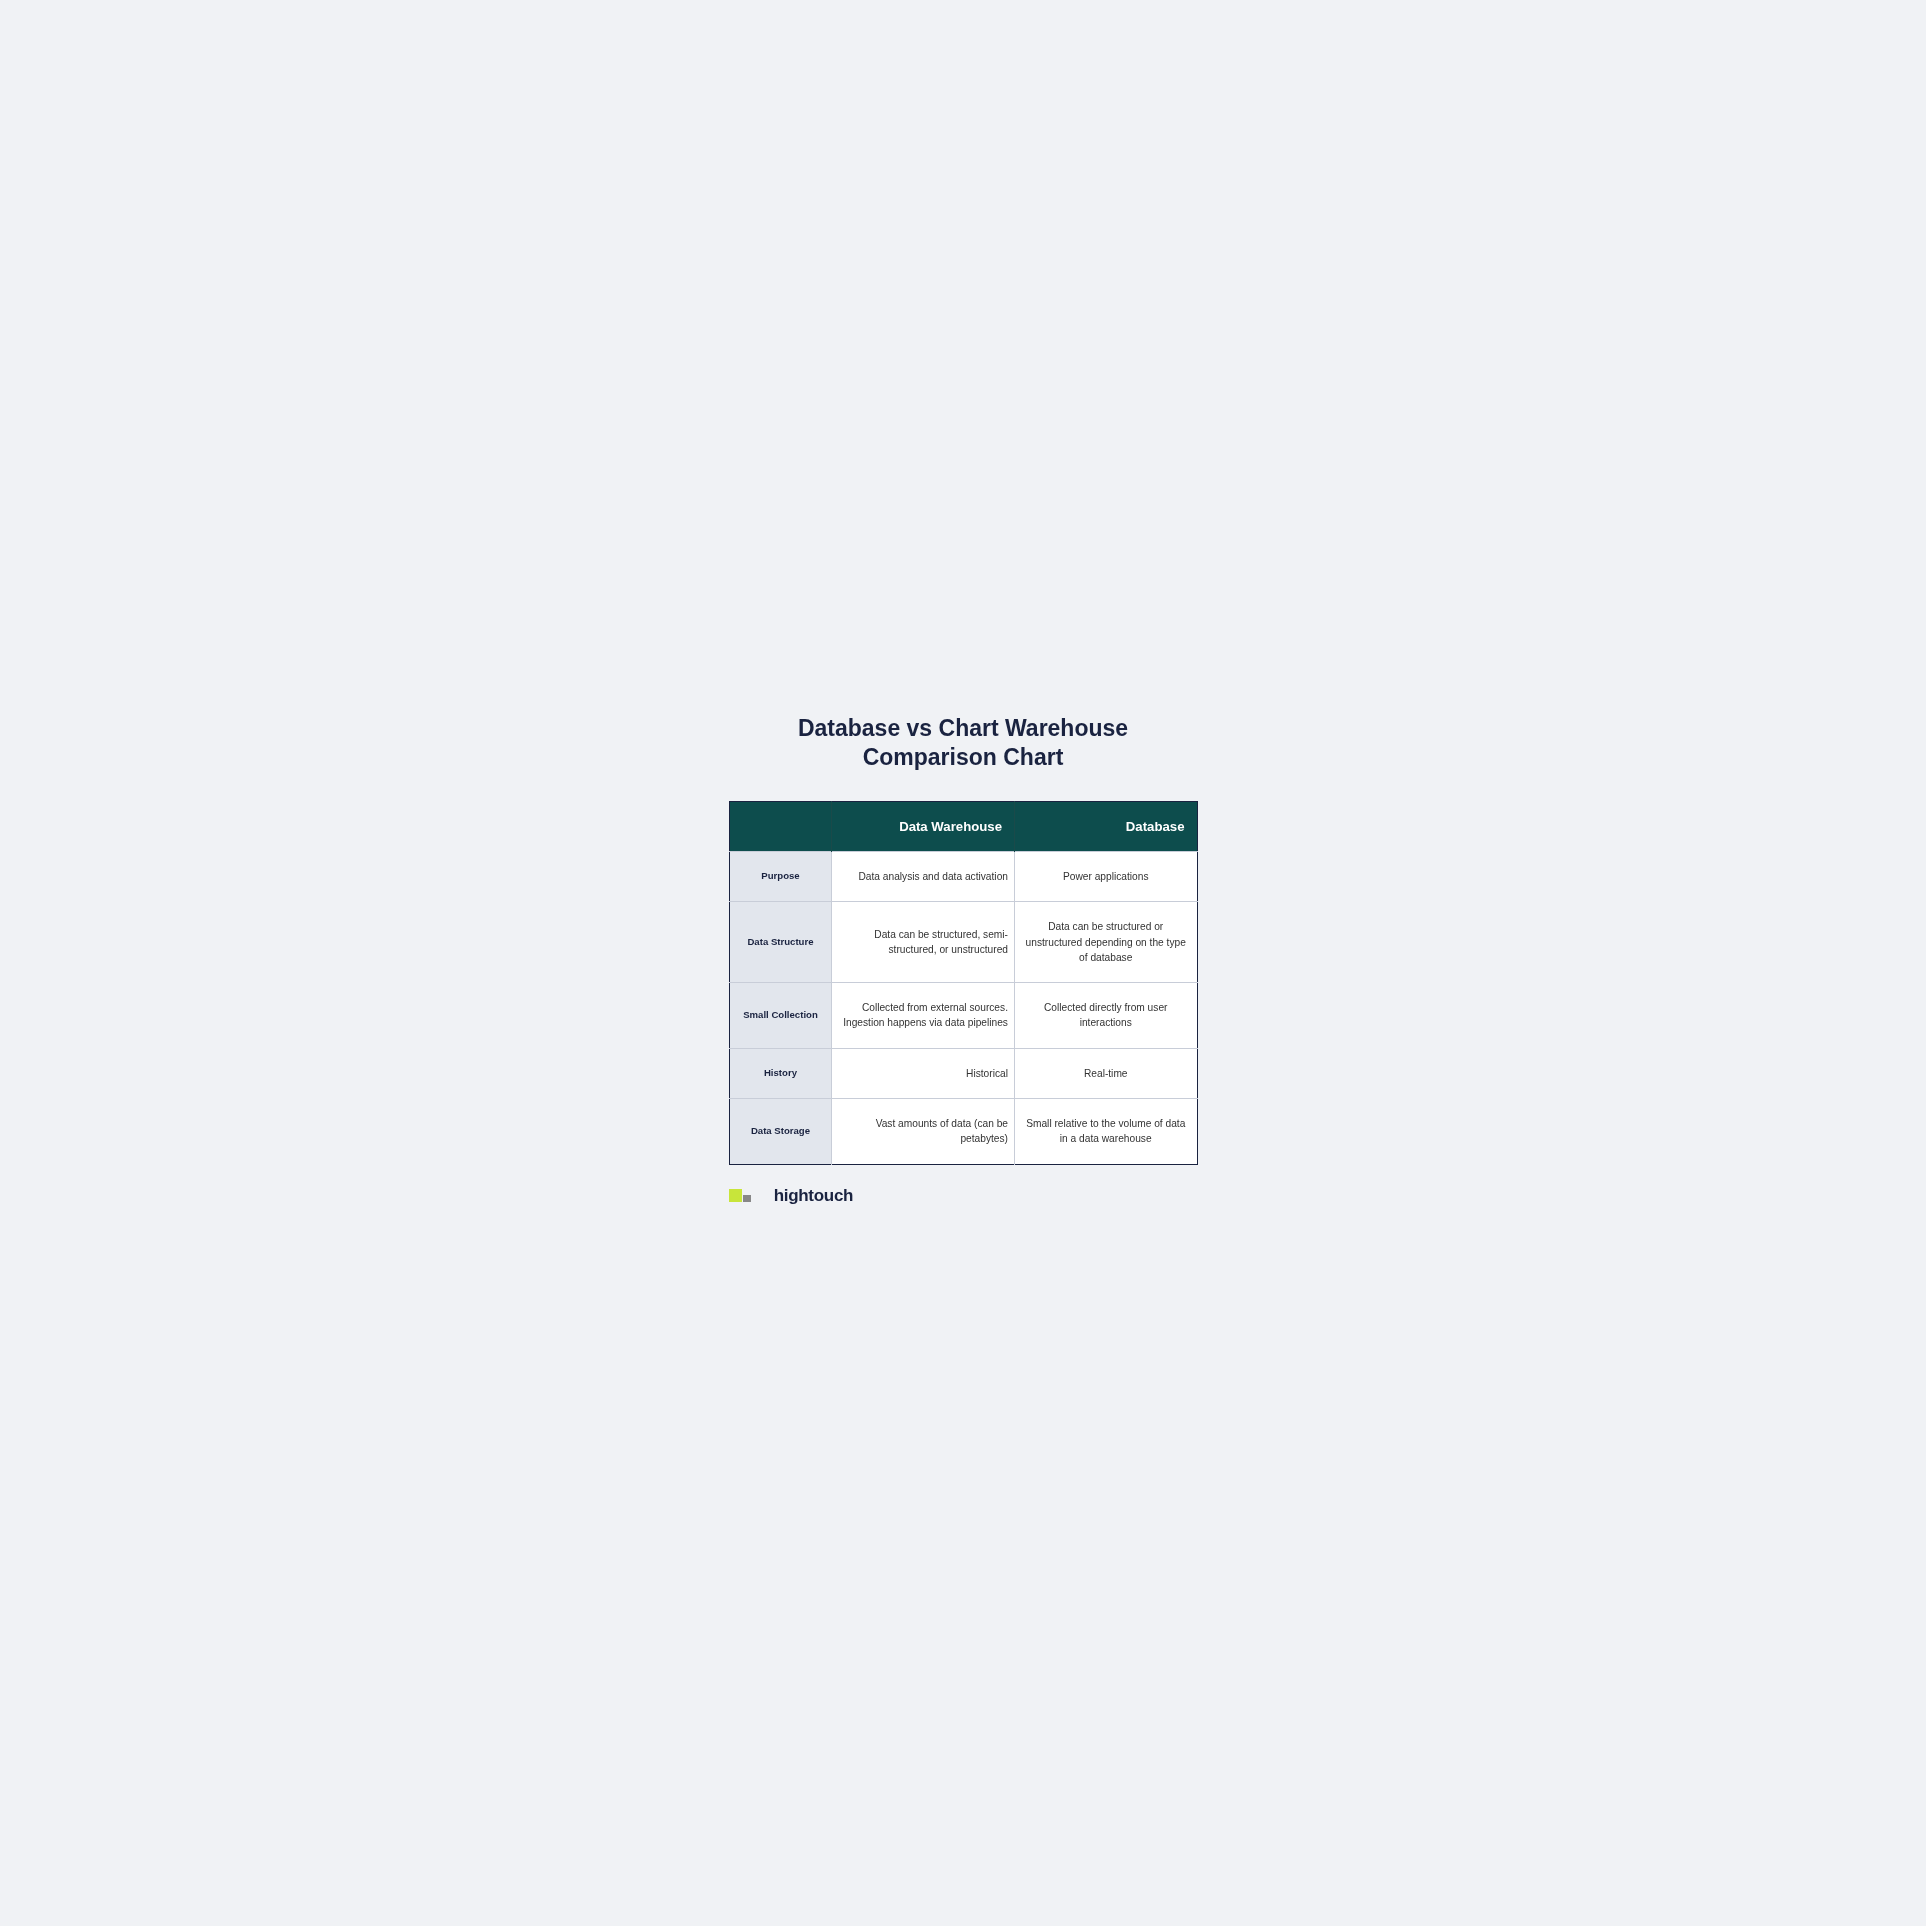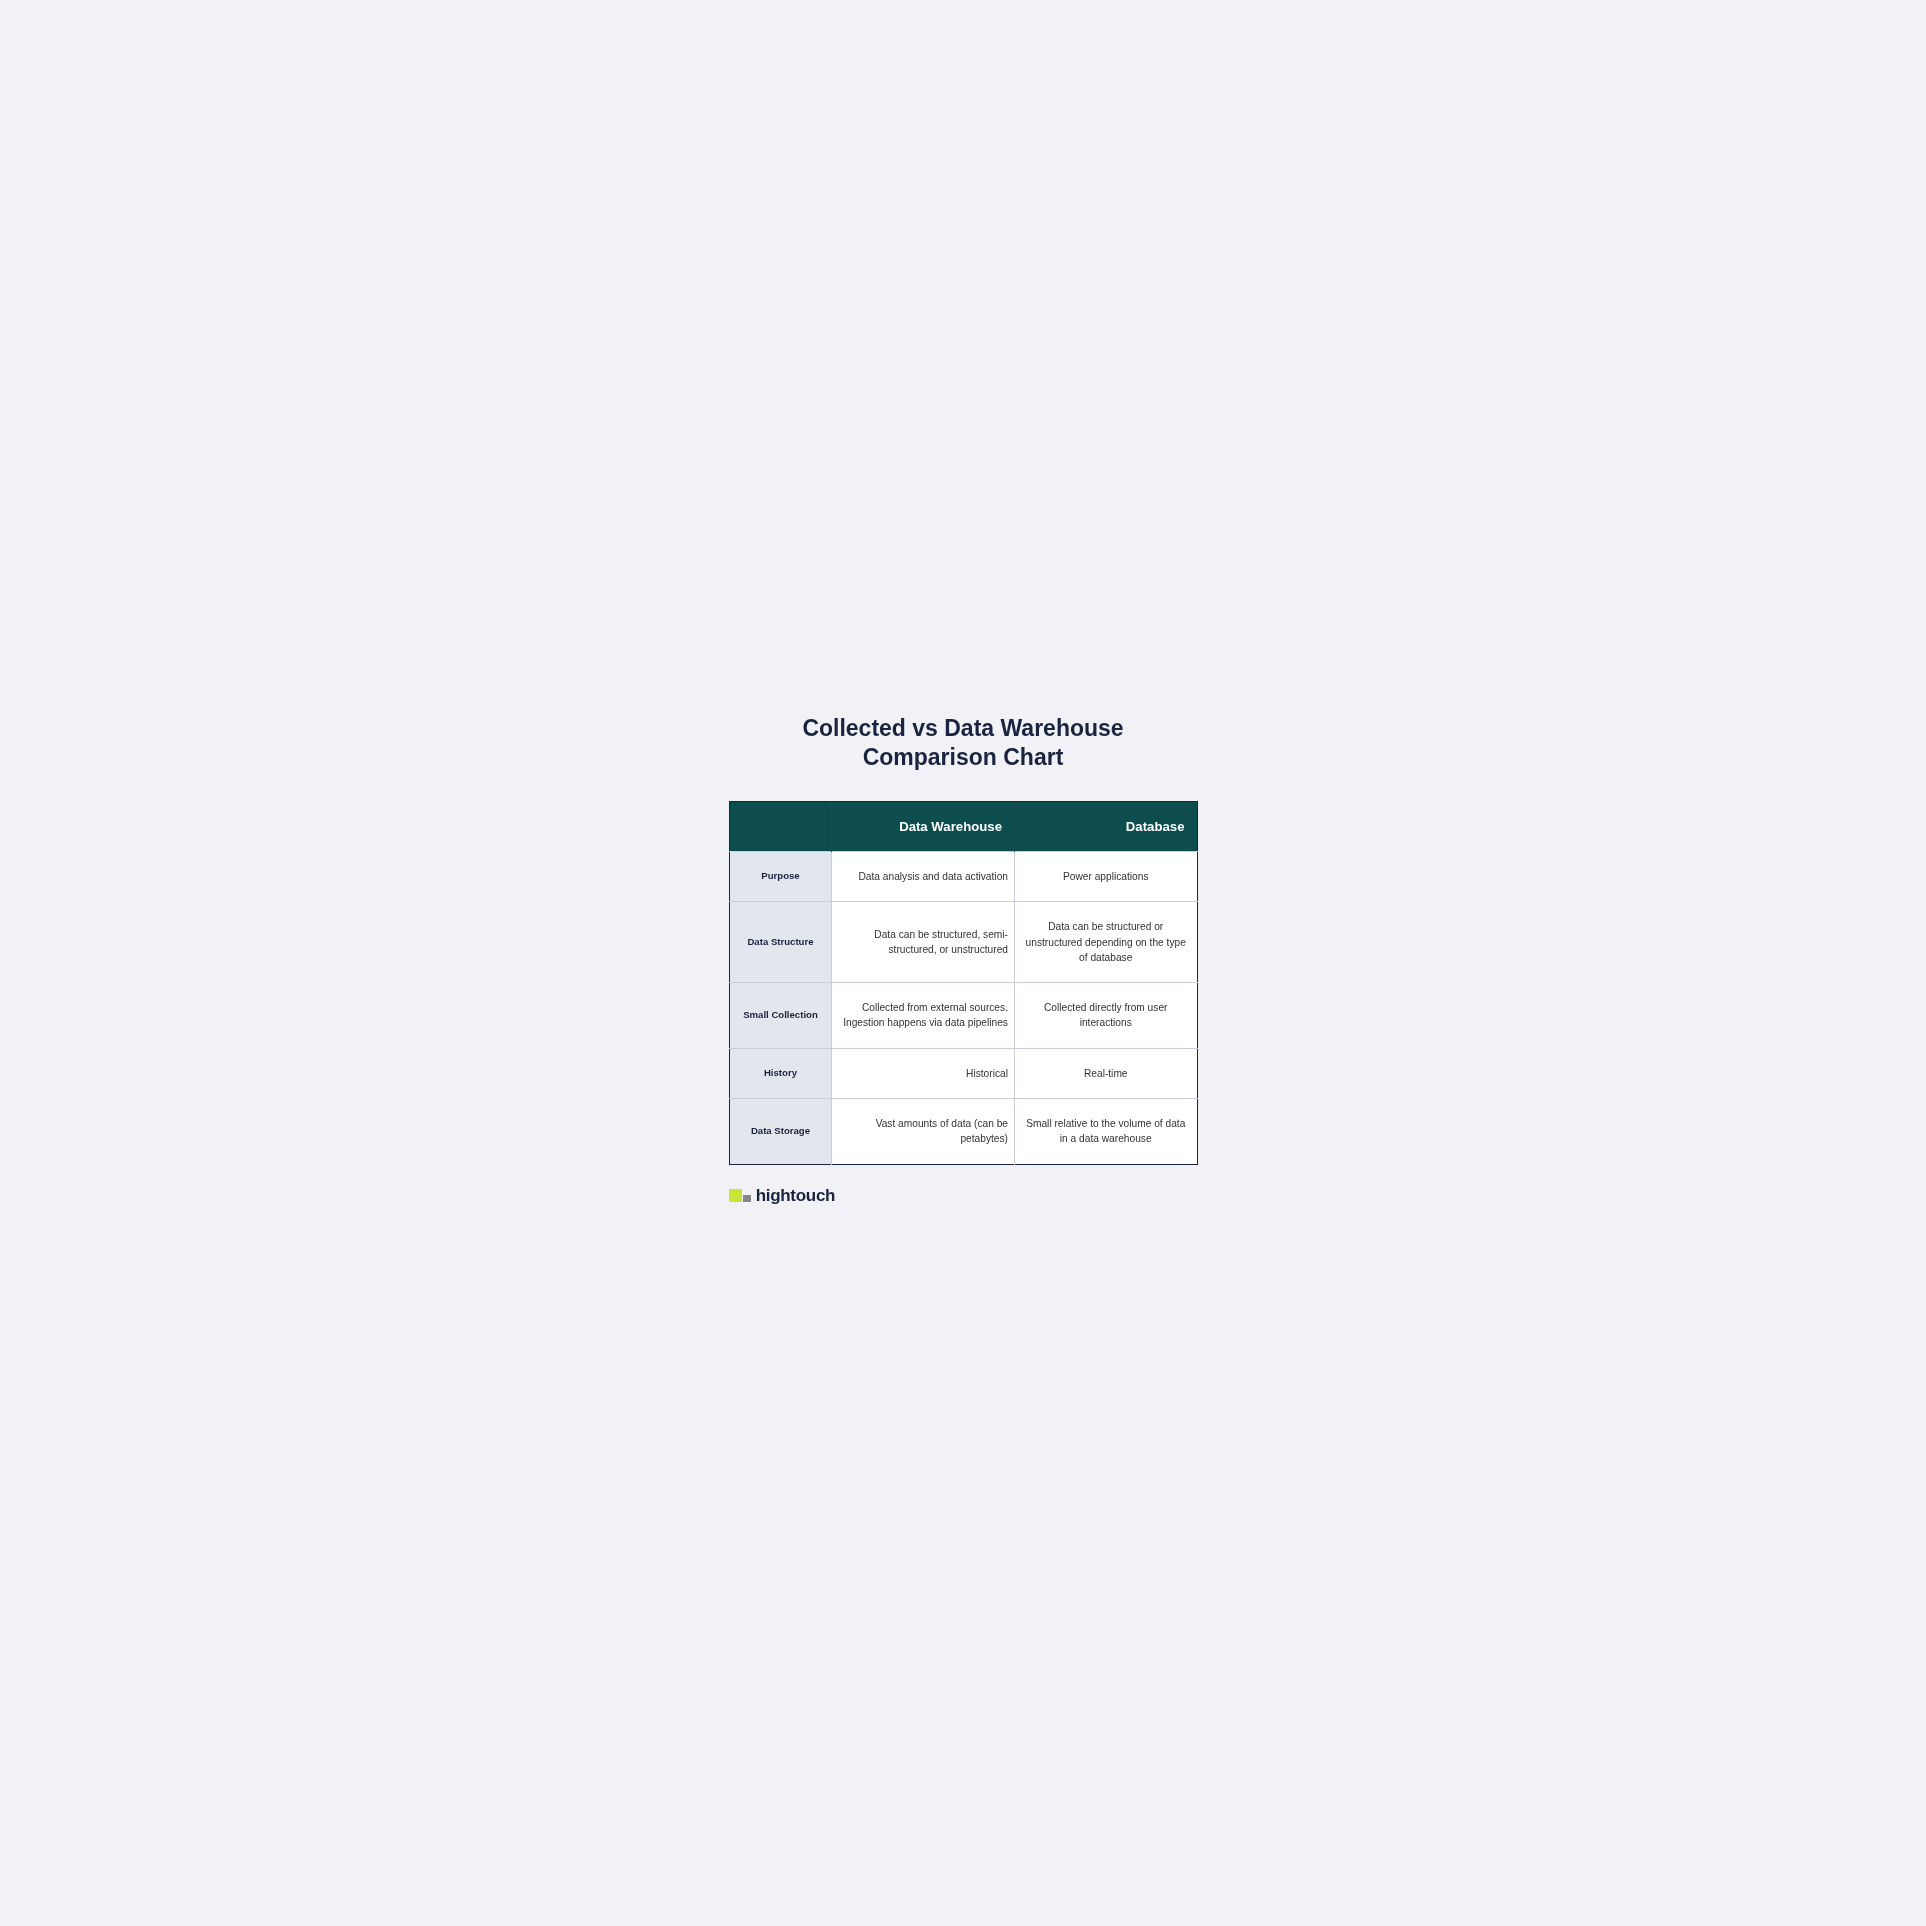--- a/index.html
+++ b/index.html
@@ -93,21 +93,21 @@
     .data-row td:nth-child(3) {
       background-color: #ffffff;
       color: #333;
       text-align: center;
     }
 
     .logo-area {
       display: flex;
       align-items: center;
       margin-top: 21px;
-      gap: 5px;
+      gap: 23px;
     }
 
     .logo-icon {
       display: flex;
       gap: 1.8px;
       align-items: flex-end;
     }
 
     .logo-square-large {
       width: 13.2px;
@@ -127,21 +127,21 @@
       font-weight: 700;
       color: #1a2340;
       letter-spacing: -0.3px;
     }
   </style>
 </head>
 <body>
 
 <div class="page-container">
   <h1 class="page-title">
-    <span>Collected vs Data Warehouse</span><br>
+    <span>Database vs Chart Warehouse</span><br>
     <span>Comparison Chart</span>
   </h1>
 
   <table class="comparison-table">
     <thead>
       <tr class="header-row">
         <th></th>
         <th>Data Warehouse</th>
         <th>Database</th>
       </tr>

